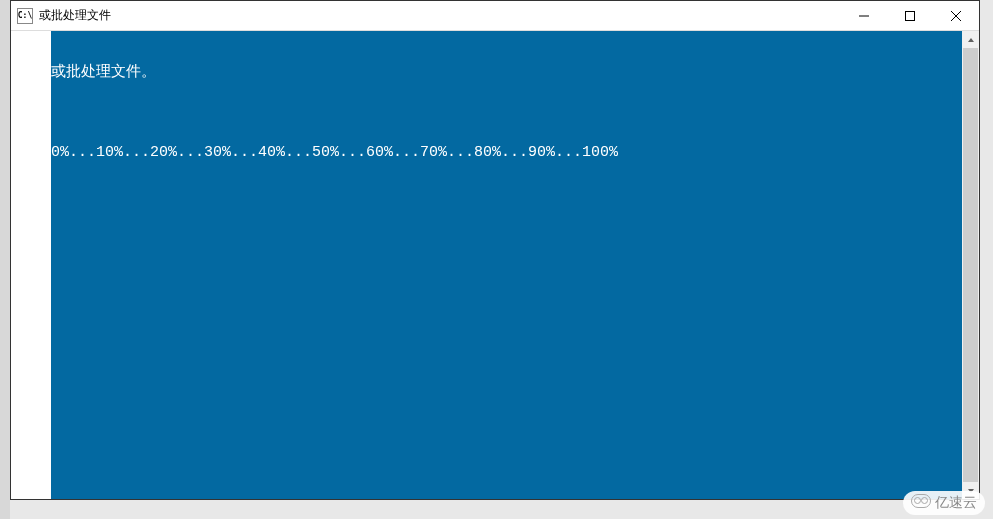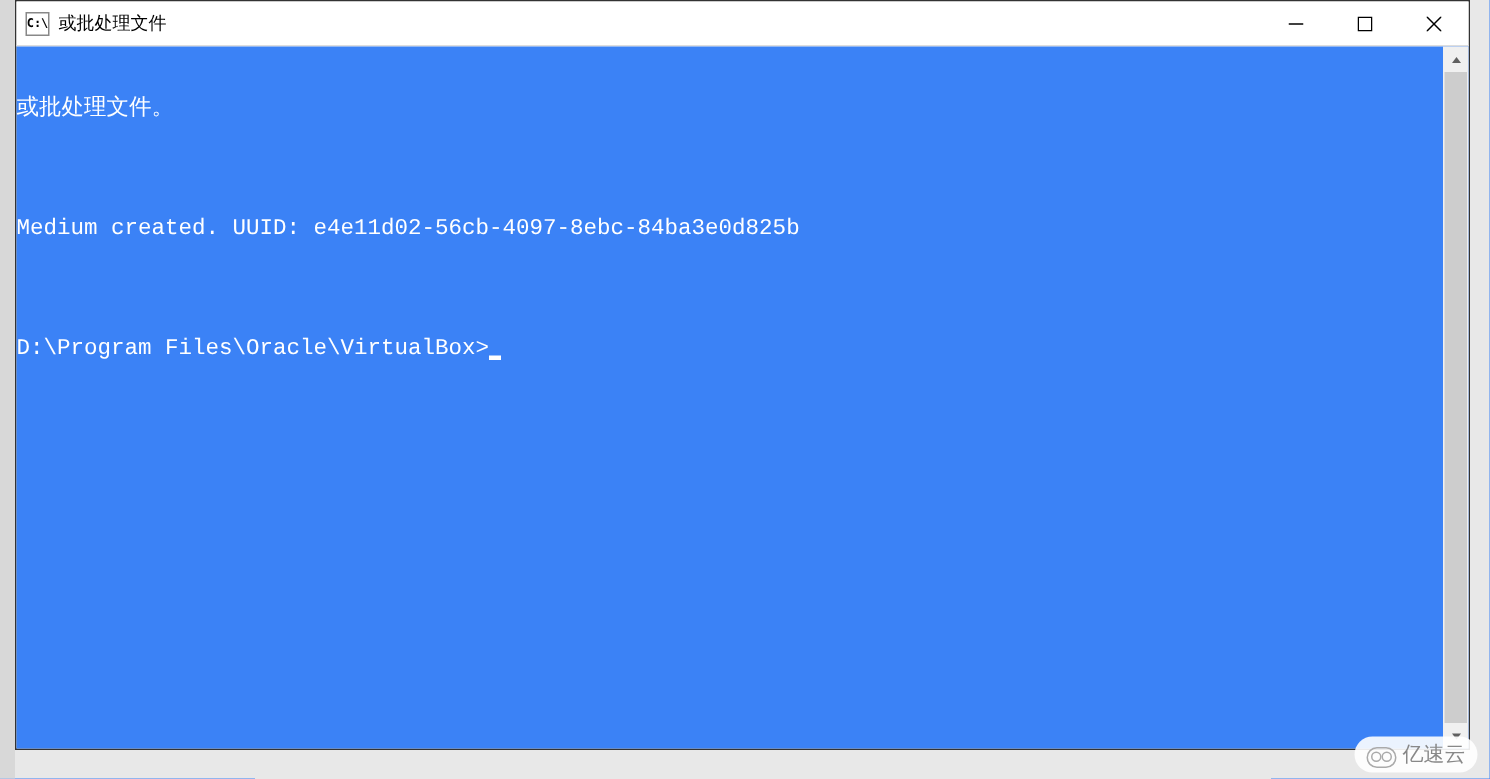--- a/index.html
+++ b/index.html
@@ -70,23 +70,24 @@
       display: flex;
       align-items: center;
       justify-content: center;
       background: transparent;
       border: none;
       cursor: pointer;
     }
     .titlebar-btn svg { width: 10px; height: 10px; }
     .terminal {
       flex: 1;
-      background: #3b82f6;
+      background: #0369a1;
       position: relative;
       overflow: hidden;
+      margin-left: 40px;
     }
     .terminal-content {
       position: absolute;
       left: 0;
       top: 0;
       right: 17px;
       bottom: 0;
       padding: 2px 0 0 0;
       color: #fff;
       font-family: "NSimSun", "SimSun", "Courier New", monospace;
@@ -135,21 +136,21 @@
       top: 0;
       width: 15px;
       height: 100%;
       background: #cdcdcd;
     }
     .watermark {
       position: absolute;
       right: 8px;
       bottom: 4px;
       display: flex;
-      align-items: flex-end;
+      align-items: flex-start;
       gap: 4px;
       background: rgba(255,255,255,0.9);
       padding: 3px 8px;
       border-radius: 12px;
       font-size: 14px;
       color: #888;
     }
     .watermark-icon {
       width: 20px;
       height: 14px;
@@ -201,23 +202,22 @@
             <line x1="10" y1="0" x2="0" y2="10" stroke="#000" stroke-width="1"></line>
           </svg>
       </button>
     </div>
   </div>
 
   <div class="terminal">
     <div class="terminal-content">
       <p>或批处理文件。</p>
       <p></p>
-      <p>Medium created. UUID: e4e11d02-56cb-4097-8ebc-84ba3e0d825b</p>
+      <p>0%...10%...20%...30%...40%...50%...60%...70%...80%...90%...100%</p>
       <p></p>
-      <p><span>D:\Program Files\Oracle\VirtualBox&gt;</span><span class="cursor-blk"></span></p>
     </div>
     <div class="scrollbar">
       <div class="scrollbar-btn">
         <svg viewBox="0 0 8 8">
             <polygon points="4,2 7,6 1,6" fill="#606060"></polygon>
           </svg>
       </div>
       <div class="scrollbar-track">
         <div class="scrollbar-thumb"></div>
       </div>

